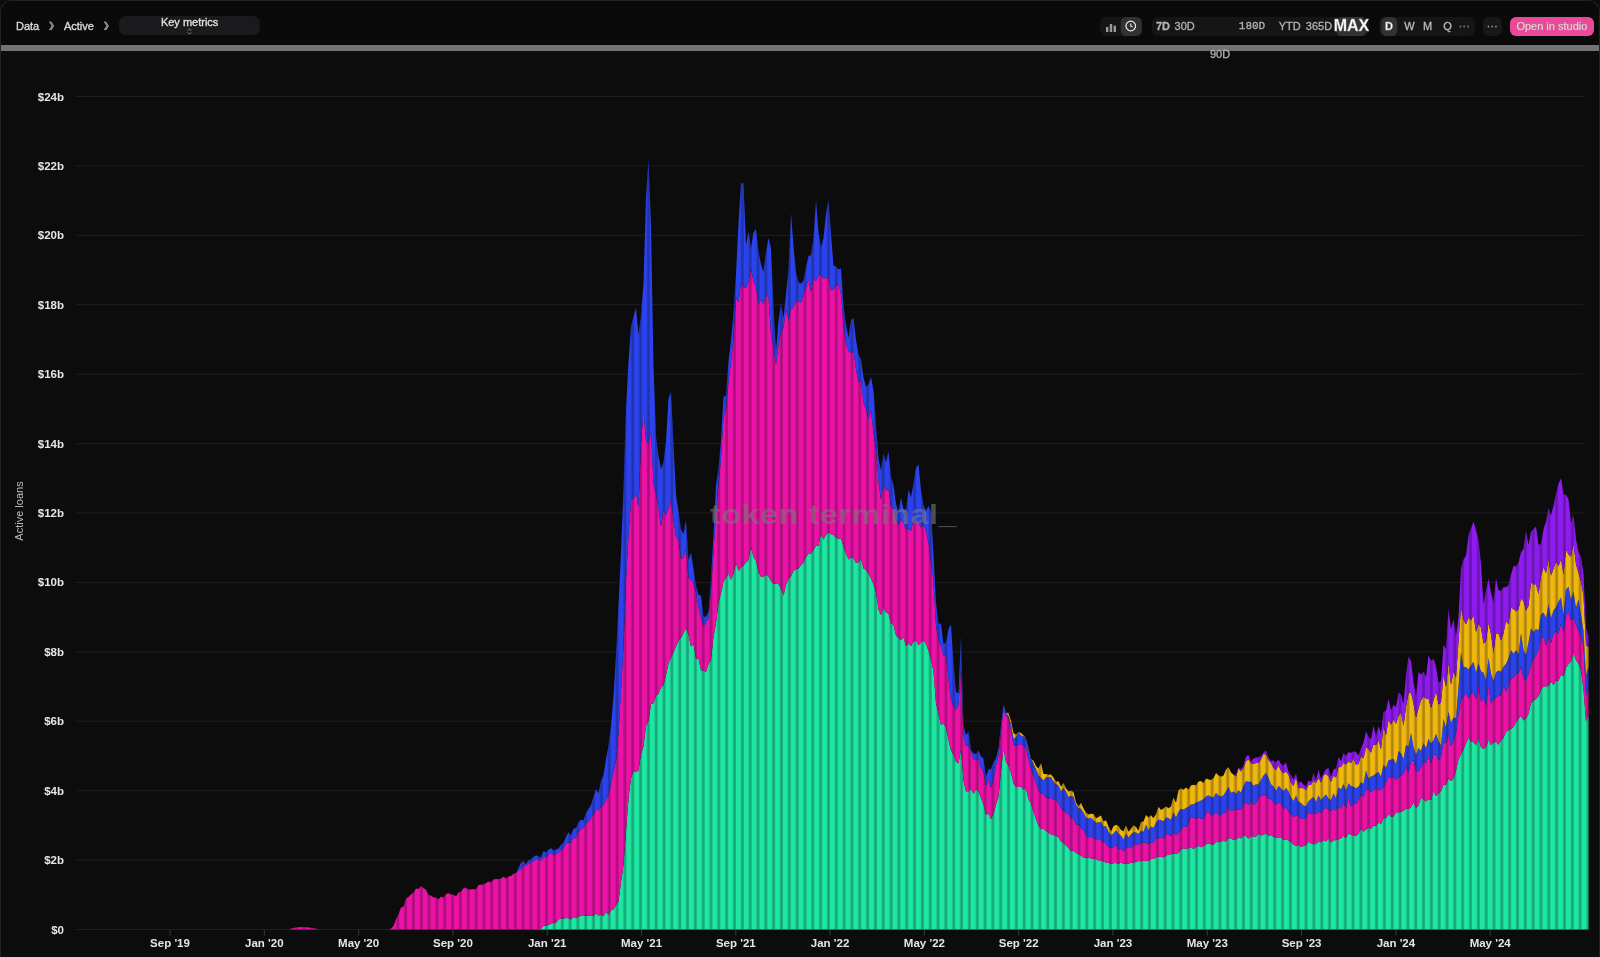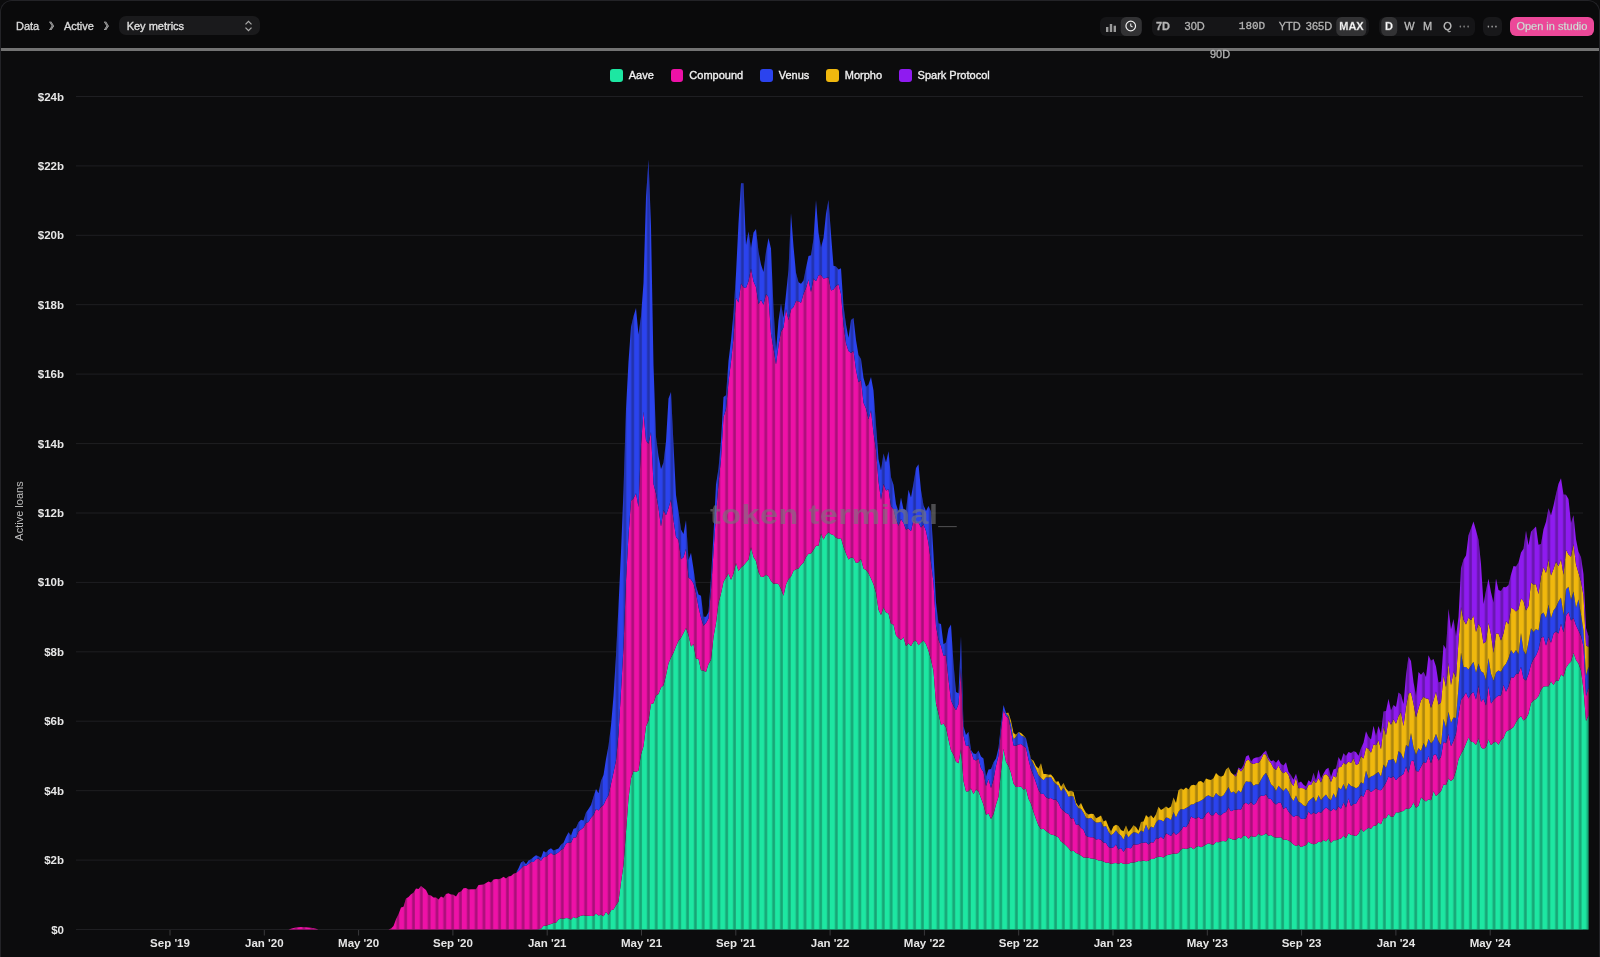--- a/index.html
+++ b/index.html
@@ -1,22 +1,22 @@
 <!DOCTYPE html>
 <html><head><meta charset="utf-8">
 <style>
 * { margin:0; padding:0; box-sizing:border-box; }
 html,body { background:#000; }
 body { font-family:"Liberation Sans",sans-serif; }
 .stage { position:relative; width:1600px; height:957px; background:#0c0c0d; overflow:hidden; }
 .frame { position:absolute; inset:0; border:1px solid #232327; border-bottom:none; border-radius:12px 12px 0 0; pointer-events:none; z-index:30; }
-.topbar { position:absolute; left:0; top:0; width:1600px; height:51px; background:#0a0a0b; border-bottom:3px solid #737373; border-radius:12px 12px 0 0; z-index:10;text-align:center; }
+.topbar { position:absolute; left:0; top:0; width:1600px; height:51px; background:#0a0a0b; border-bottom:6px solid #737373; border-radius:12px 12px 0 0; z-index:10;text-align:center; }
 .crumbs { position:absolute; left:16px; top:0; height:51px; display:flex; align-items:center; gap:9px; font-size:11px; font-weight:400; color:#d9d9d9; -webkit-text-stroke:0.35px #d9d9d9; }
 .sep { color:#777; font-size:8px; }
-.dd { display:flex; align-items:center; justify-content:space-between; width:141px; height:19px; background:#1a1a1c; border-radius:7px; padding:0 7px 0 8px; color:#e5e5e5; }
+.dd { display:flex; align-items:center; justify-content:space-between; width:141px; height:19px; background:#1a1a1c; border-radius:7px; padding:0 7px 0 8px; color:#e5e5e5;flex-direction:column; }
 .ctl { position:absolute; top:16.5px; height:19.5px; font-size:11px; font-weight:400; color:#b4b4b4; -webkit-text-stroke:0.3px #b4b4b4; z-index:11; }
 .grp { background:#151517; border-radius:6px; height:19.5px; }
 .it { position:absolute; top:0; height:19.5px; display:flex; align-items:center; justify-content:center; transform:translateX(-50%); white-space:nowrap; }
 .pill { background:#323234; border-radius:5.5px; color:#fafafa; height:19.5px; display:flex; align-items:center; justify-content:center; }
 .btn { border-radius:6px; height:19.5px; display:flex; align-items:center; justify-content:center; }
 .legend { position:absolute; left:0; top:69px; width:1600px; display:flex; justify-content:center; gap:17px; align-items:center; z-index:5; }
 .li { display:flex; align-items:center; gap:6px; font-size:11px; font-weight:400; color:#f0f0f0; -webkit-text-stroke:0.35px #f0f0f0; }
 .sw { width:12.5px; height:12.5px; border-radius:3px; }
 .ax { font-size:11.5px; font-weight:700; fill:#e6e6e6; font-family:"Liberation Sans",sans-serif; }
 .axl { font-size:11px; font-weight:400; fill:#bdbdbd; font-family:"Liberation Sans",sans-serif; }
@@ -132,37 +132,30 @@
     </div>
     <div class="it pill" style="left:31px; width:20.5px;">
       <svg width="12" height="12" viewBox="0 0 12 12">
             <circle cx="6" cy="6" r="4.8" fill="none" stroke="#f0f0f0" stroke-width="1.2"></circle>
             <path d="M6 3.4 L6 6 L7.8 7" fill="none" stroke="#f0f0f0" stroke-width="1.1"></path>
           </svg>
     </div>
   </div>
   <div class="ctl grp" style="left:1151.7px; width:217.6px;">
     <span class="it" style="left:11.3px;font-weight:bold;">7D</span>
-    <span class="it" style="left:43px;">30D</span>
+    <span class="it" style="left:33px;">30D</span>
     <span class="it" style="left:68.3px;margin-top:28px;">90D</span>
     <span class="it" style="left:100.3px;font-family:Liberation Mono, monospace;">180D</span>
     <span class="it" style="left:138px;">YTD</span>
     <span class="it" style="left:167.3px;">365D</span>
-    <span class="it pill" style="left:199.8px; width:29.5px; font-size:11px; font-weight:700;">MAX</span>
+    <span class="it pill" style="left:199.8px; width:29.5px; font-size:16px; font-weight:700;">MAX</span>
   </div>
   <div class="ctl grp" style="left:1378.9px; width:96.2px;">
     <span class="it pill" style="left:10.2px; width:15.5px; font-weight:700;">D</span>
     <span class="it" style="left:30.6px; color:#c2c2c2;">W</span>
     <span class="it" style="left:48.6px; color:#c2c2c2;">M</span>
     <span class="it" style="left:68.6px; color:#c2c2c2;">Q</span>
     <span class="it" style="left:85.6px; color:#4c4c4c; letter-spacing:0.5px; font-size:10px;">···</span>
   </div>
   <div class="ctl btn" style="left:1482.7px; width:19.4px; background:#18181a; color:#9a9a9a; letter-spacing:0.5px; font-size:10px;">···</div>
   <div class="ctl btn" style="left:1509.7px; width:84.4px; background:#ec4899; color:#ededed;">Open in studio</div>
 </div>
-<div class="legend">
-  <div class="li"><span class="sw" style="background:#1de7a2;"></span>Aave</div>
-  <div class="li"><span class="sw" style="background:#ee11a7;"></span>Compound</div>
-  <div class="li"><span class="sw" style="background:#2b43ee;"></span>Venus</div>
-  <div class="li"><span class="sw" style="background:#f0b80e;"></span>Morpho</div>
-  <div class="li"><span class="sw" style="background:#8f1bf0;"></span>Spark Protocol</div>
-</div>
 <div class="frame"></div>
 </div>
 </body></html>

